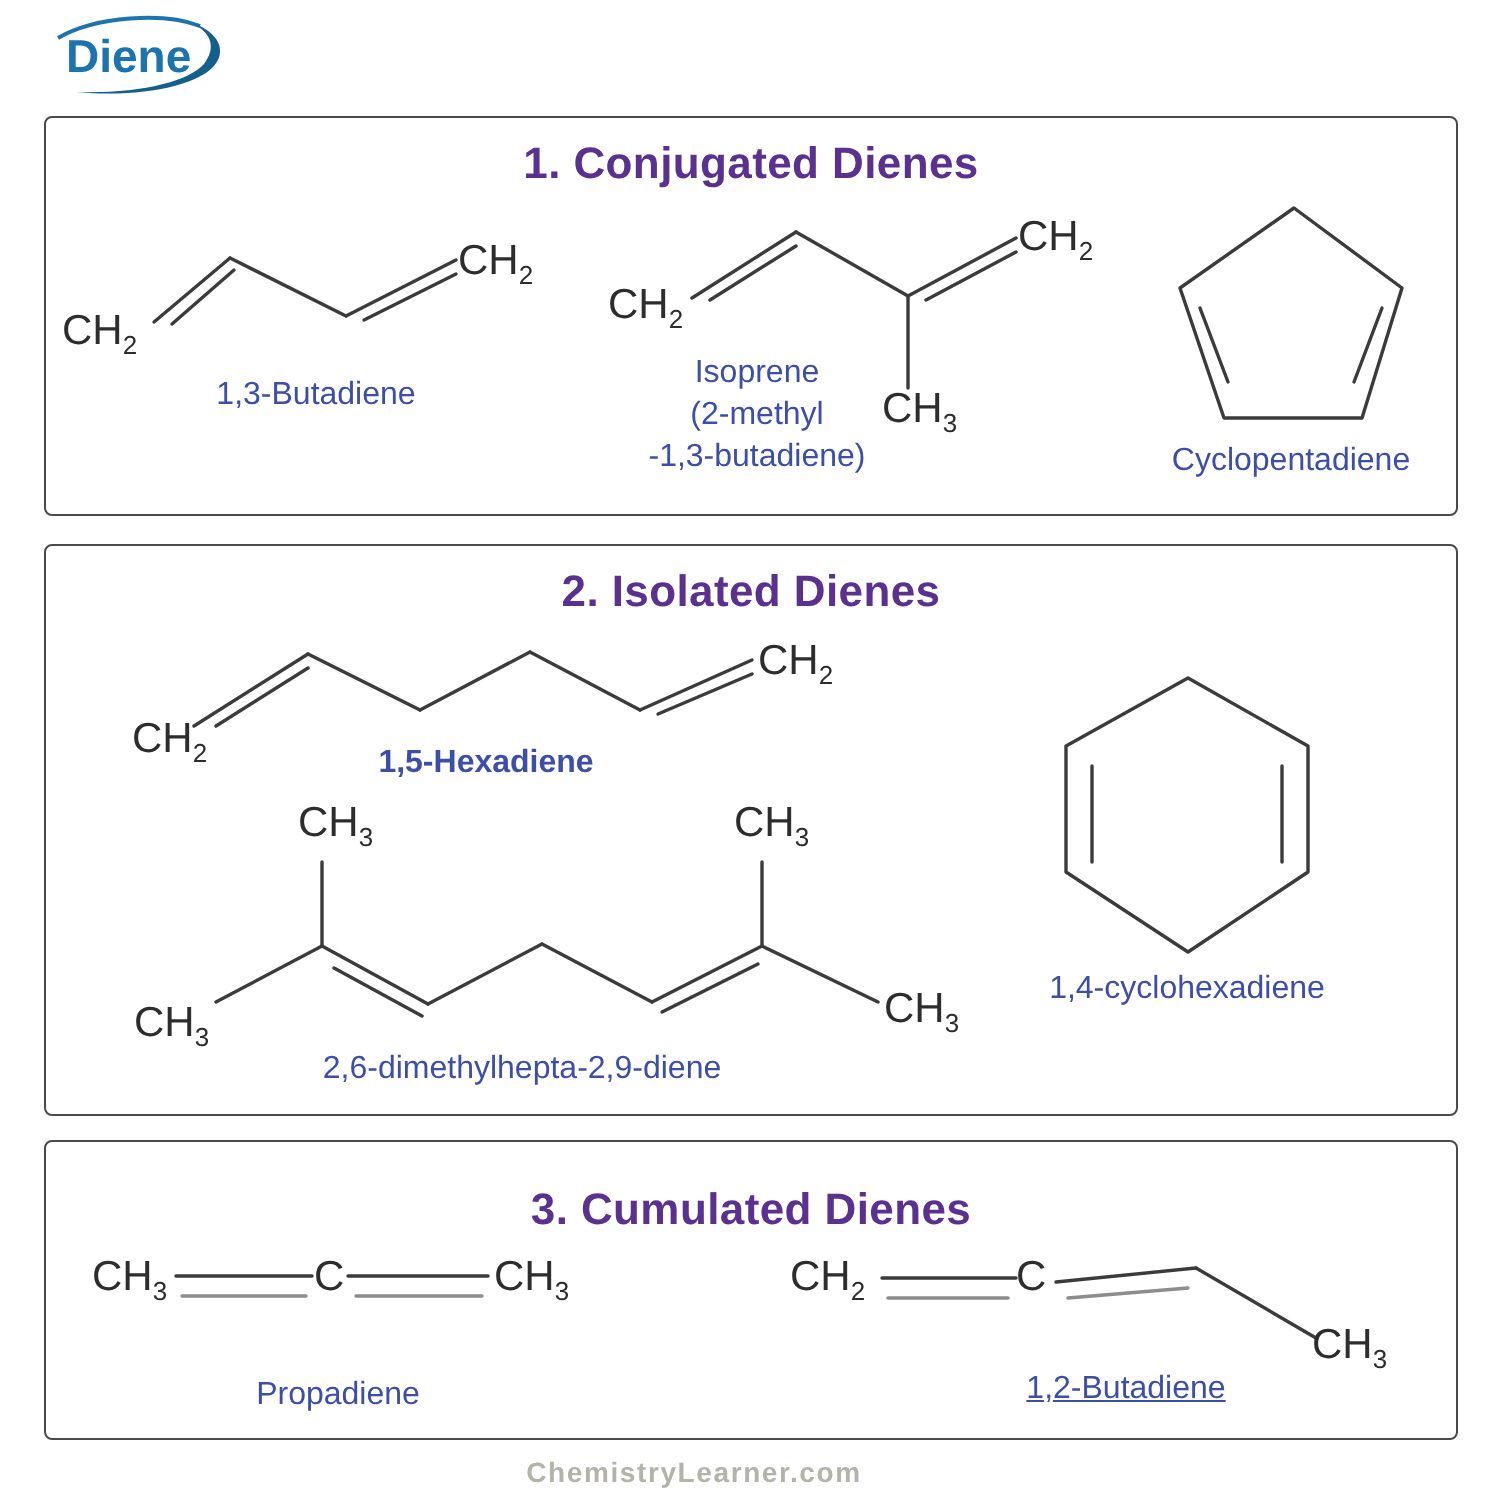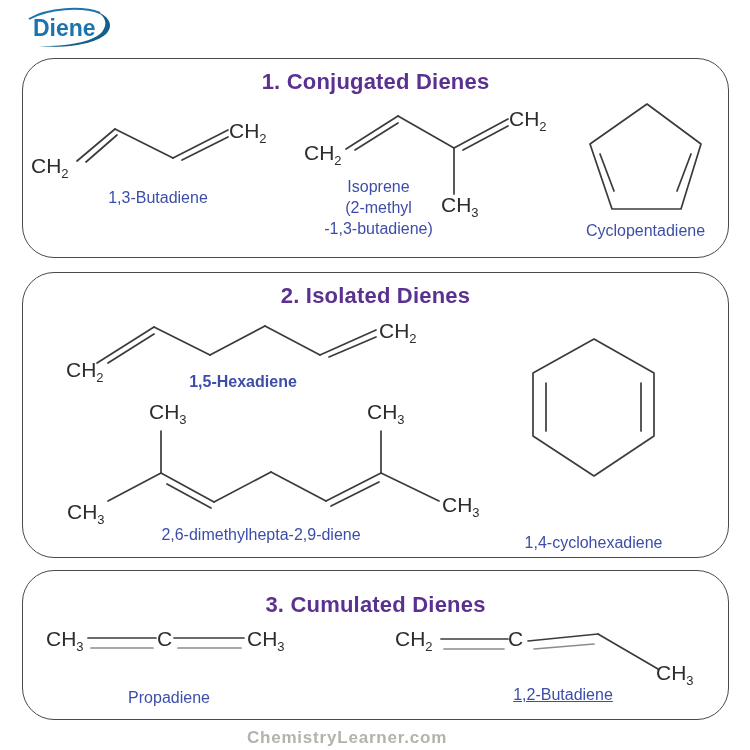--- a/index.html
+++ b/index.html
@@ -2,21 +2,21 @@
 <html><head>
 <meta charset="utf-8">
 <style>
   html,body { margin:0; padding:0; }
   body {
     width:750px; height:750px; background:#ffffff; position:relative;
     font-family:"Liberation Sans", sans-serif; overflow:hidden;
   }
   .page { position:absolute; left:0; top:0; width:694px; height:750px; }
   .box {
-    position:absolute; border:1.4px solid #4a4a4a; border-radius:32px;
+    position:absolute; border:1.4px solid #4a4a4a; border-radius:4px;
     background:transparent;
   }
   .section-title {
     position:absolute; left:0; width:100%; text-align:center;
     font-size:22px; font-weight:bold; color:#5b3190; letter-spacing:0.2px;
   }
   .atom {
     position:absolute; font-size:21px; color:#2d2d2d; white-space:nowrap;
     line-height:24px;
   }
@@ -25,21 +25,21 @@
     position:absolute; font-size:16px; color:#3c4ea8; text-align:center;
     line-height:21px;
   }
   svg.skeleton { position:absolute; overflow:visible; }
   .skeleton line { stroke:#3b3b3b; stroke-width:1.7; stroke-linecap:round; fill:none; }
   .skeleton line.gray { stroke:#8c8c8c; }
   .skeleton polyline, .skeleton polygon { fill:none; stroke:#3b3b3b; stroke-width:1.7; stroke-linejoin:round; }
   .logo { position:absolute; left:22px; top:5px; width:104px; height:50px; }
   .watermark {
     position:absolute; left:0; top:728px; width:100%; text-align:center;
-    color:#b3b3aa; font-weight:bold; font-size:17px; letter-spacing:0.8px;
+    color:#b3b3aa; font-weight:bold; font-size:14px; letter-spacing:0.8px;
   }
 </style>
 </head>
 <body>
 
 <div class="page">
 
   <svg class="logo" viewBox="0 0 104 50">
     <path d="M7 14 C 26 3 60 1 78 8" stroke="#1b74ad" stroke-width="2" fill="none"></path>
     <path d="M78 8 C 88 13 91 21 85 28 C 76 38 48 44 16 41 C 47 42 72 36 80 27 C 86 19 84 12 75 7 Z" fill="#14608c"></path>
@@ -151,21 +151,21 @@
     </svg>
     <div class="mol-name" style="left:118px; top:251px; width:240px;">2,6-dimethylhepta-2,9-diene</div>
 
     <svg class="skeleton" style="left:503px; top:58px;" width="135" height="152">
       <g>
         <polygon points="68,8 128,42 128,105 68,145 7,105 7,42"></polygon>
         <line x1="20" y1="52" x2="20" y2="100"></line>
         <line x1="115" y1="52" x2="115" y2="100"></line>
       </g>
     </svg>
-    <div class="mol-name" style="left:468px; top:211px; width:205px;margin-top:48px;">1,4-cyclohexadiene</div>
+    <div class="mol-name" style="left:468px; top:211px; width:205px;">1,4-cyclohexadiene</div>
   </div>
 
   <div class="box" style="left:22px; top:570px; width:705px; height:148px;">
     <div class="section-title" style="top:21px;">3. Cumulated Dienes</div>
 
     <span class="atom" style="left:23px; top:56px;">
       <span>CH</span><sub>3</sub>
     </span>
     <svg class="skeleton" style="left:63px; top:60px;" width="170" height="25">
       <g>

